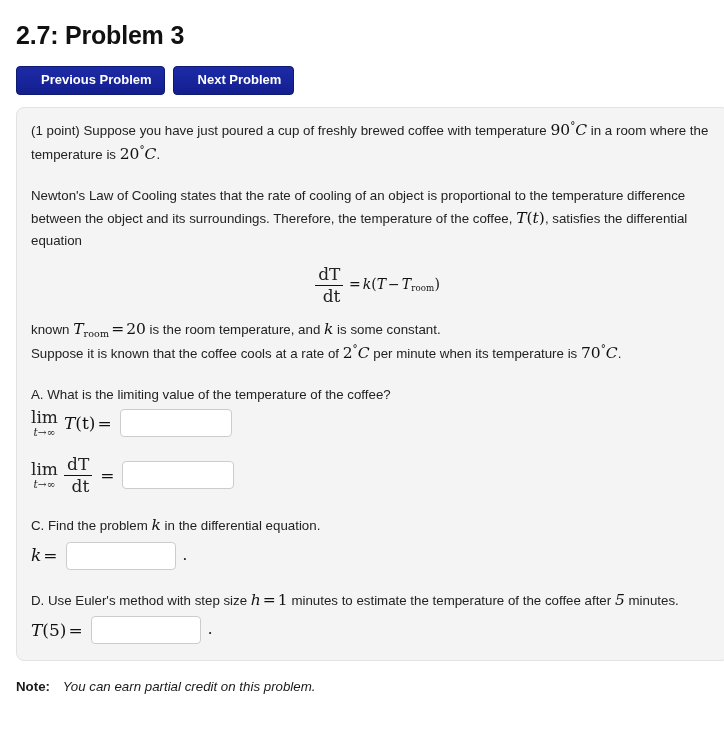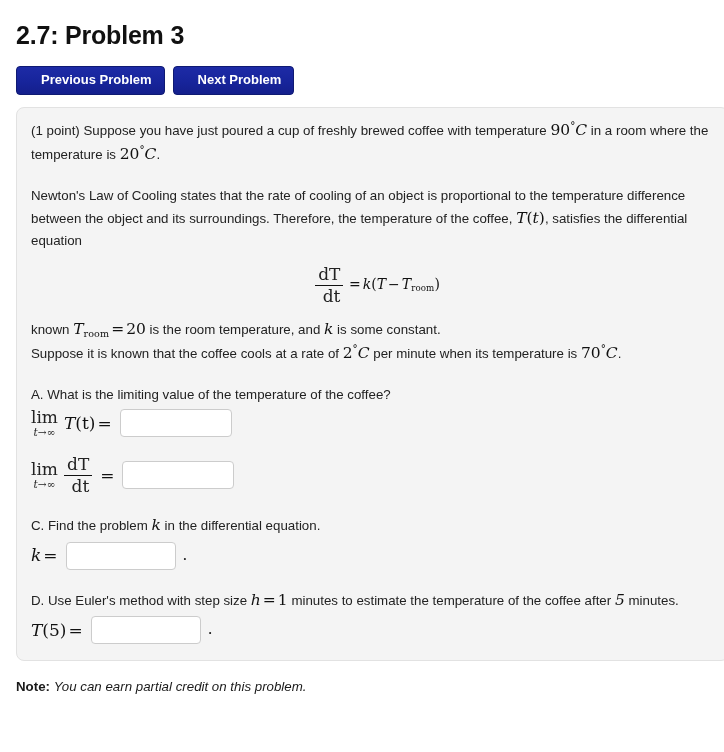--- a/index.html
+++ b/index.html
@@ -150,21 +150,21 @@
     color: #111111;
     padding-left: 1px;
   }
 
   .note-line {
     margin: 18px 0 14px 0;
     font-size: 13.3px;
     color: #1a1a1a;
   }
   .note-label { font-weight: bold; }
-  .note-body { font-style: italic; }
+  .note-body { font-style: italic; margin-left: 9px; }
 </style>
 </head>
 <body>
 
 <div class="page">
 
   <h1 class="page-title">2.7: Problem 3</h1>
 
   <div class="nav-buttons">
     <button class="btn">Previous Problem</button>

